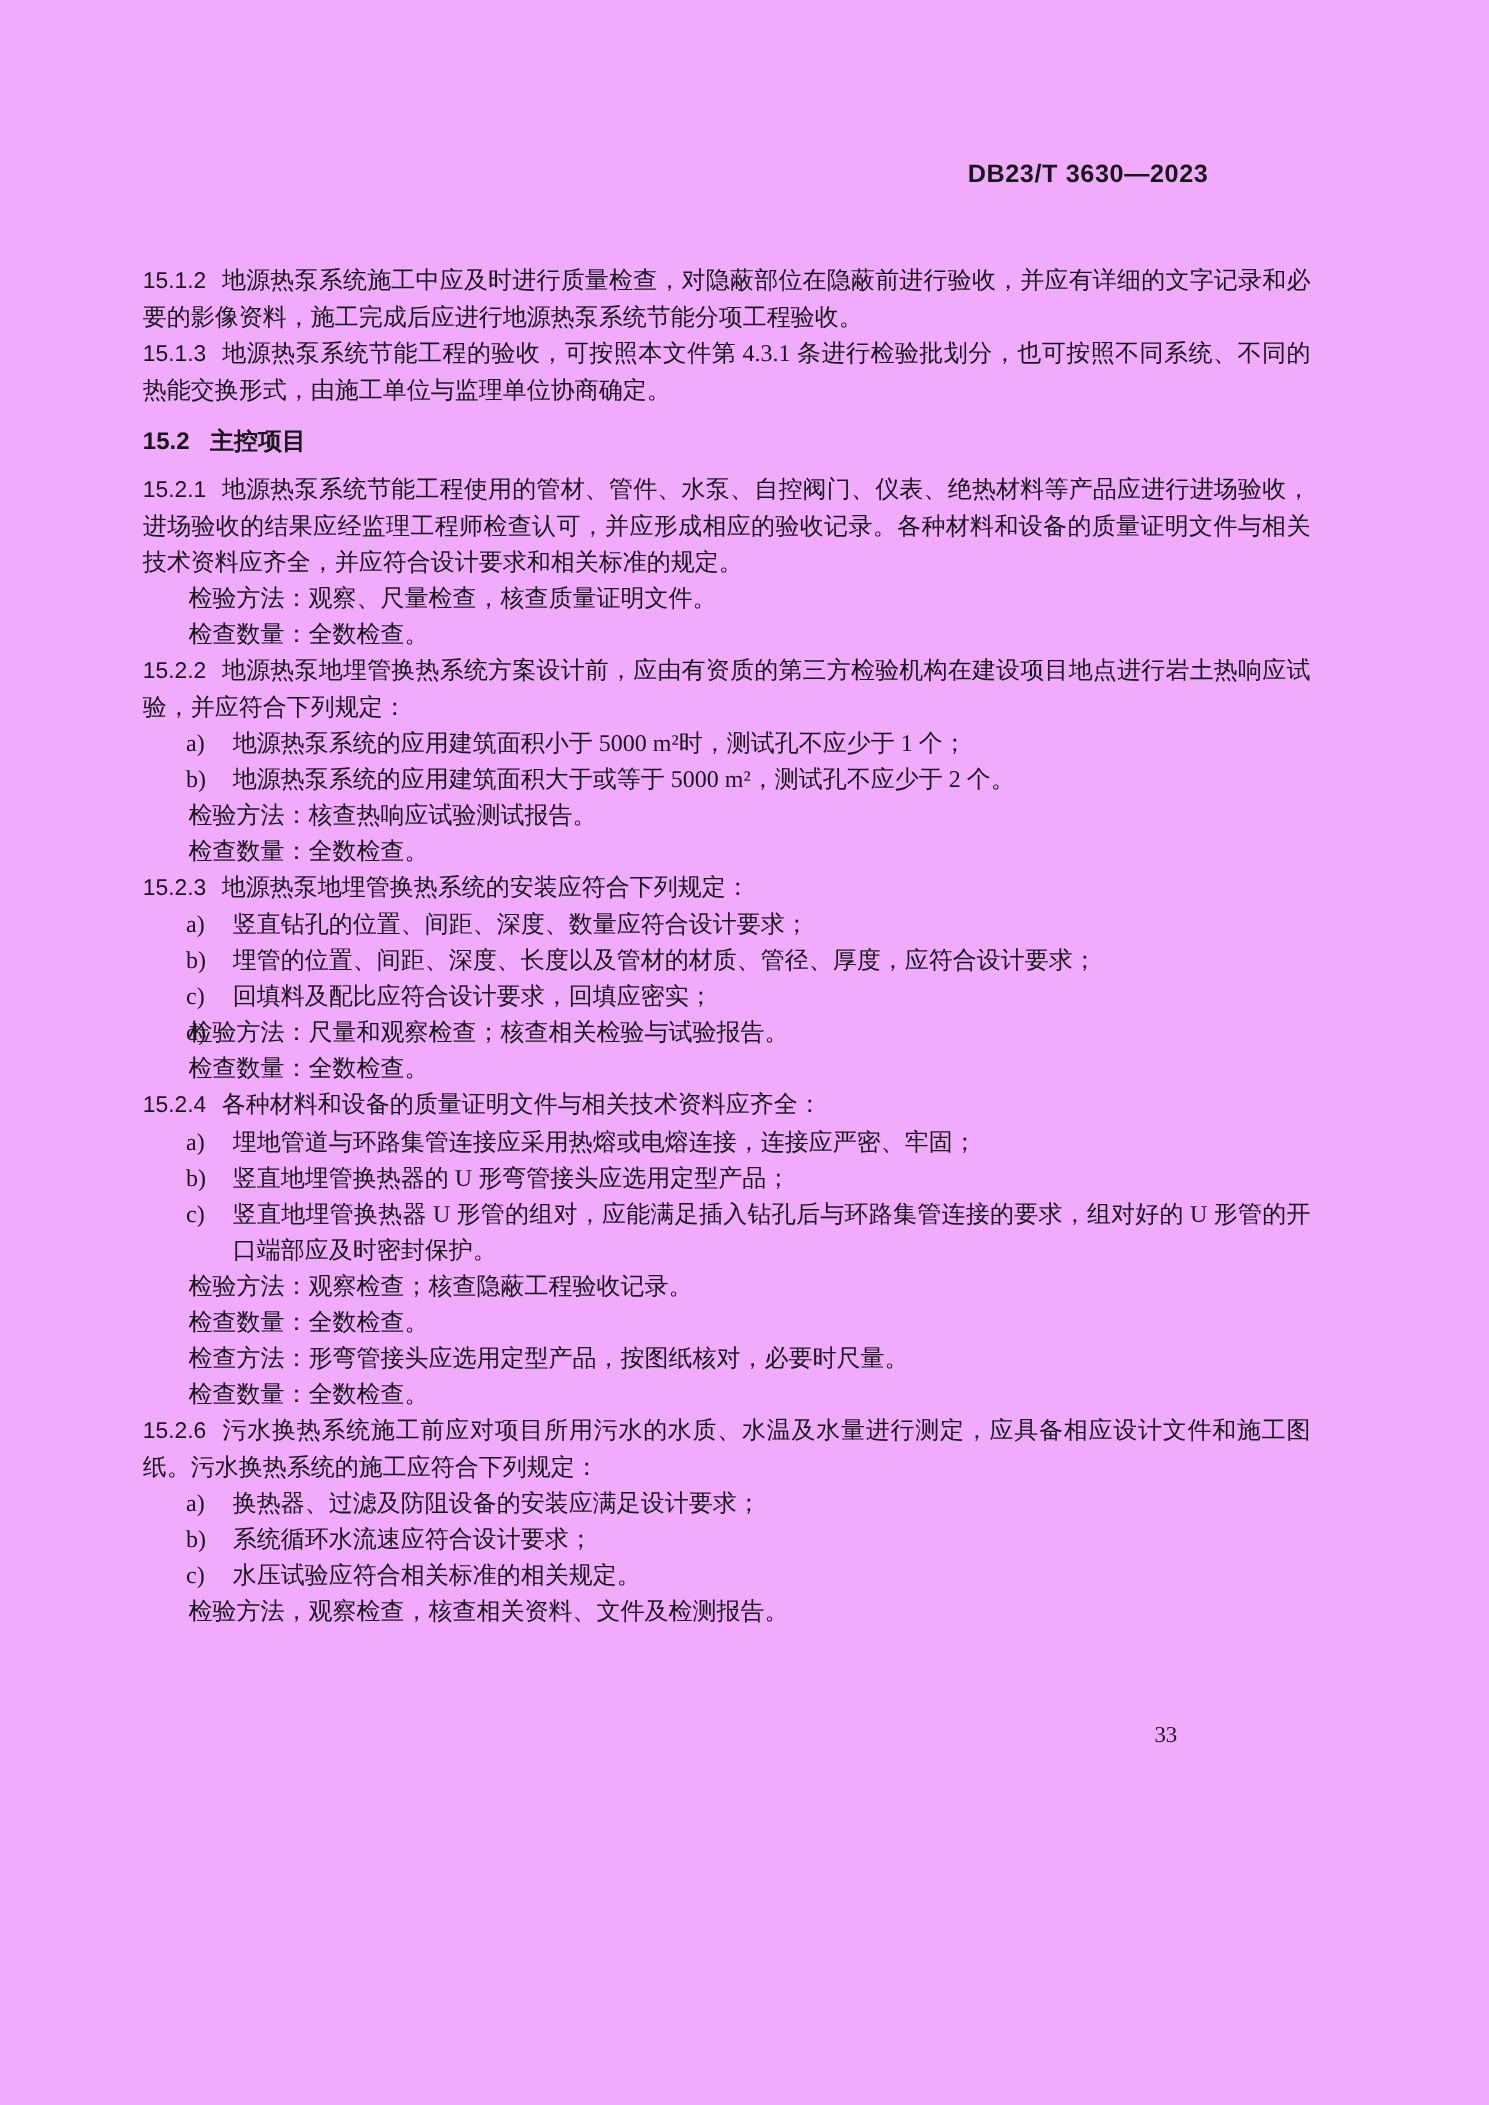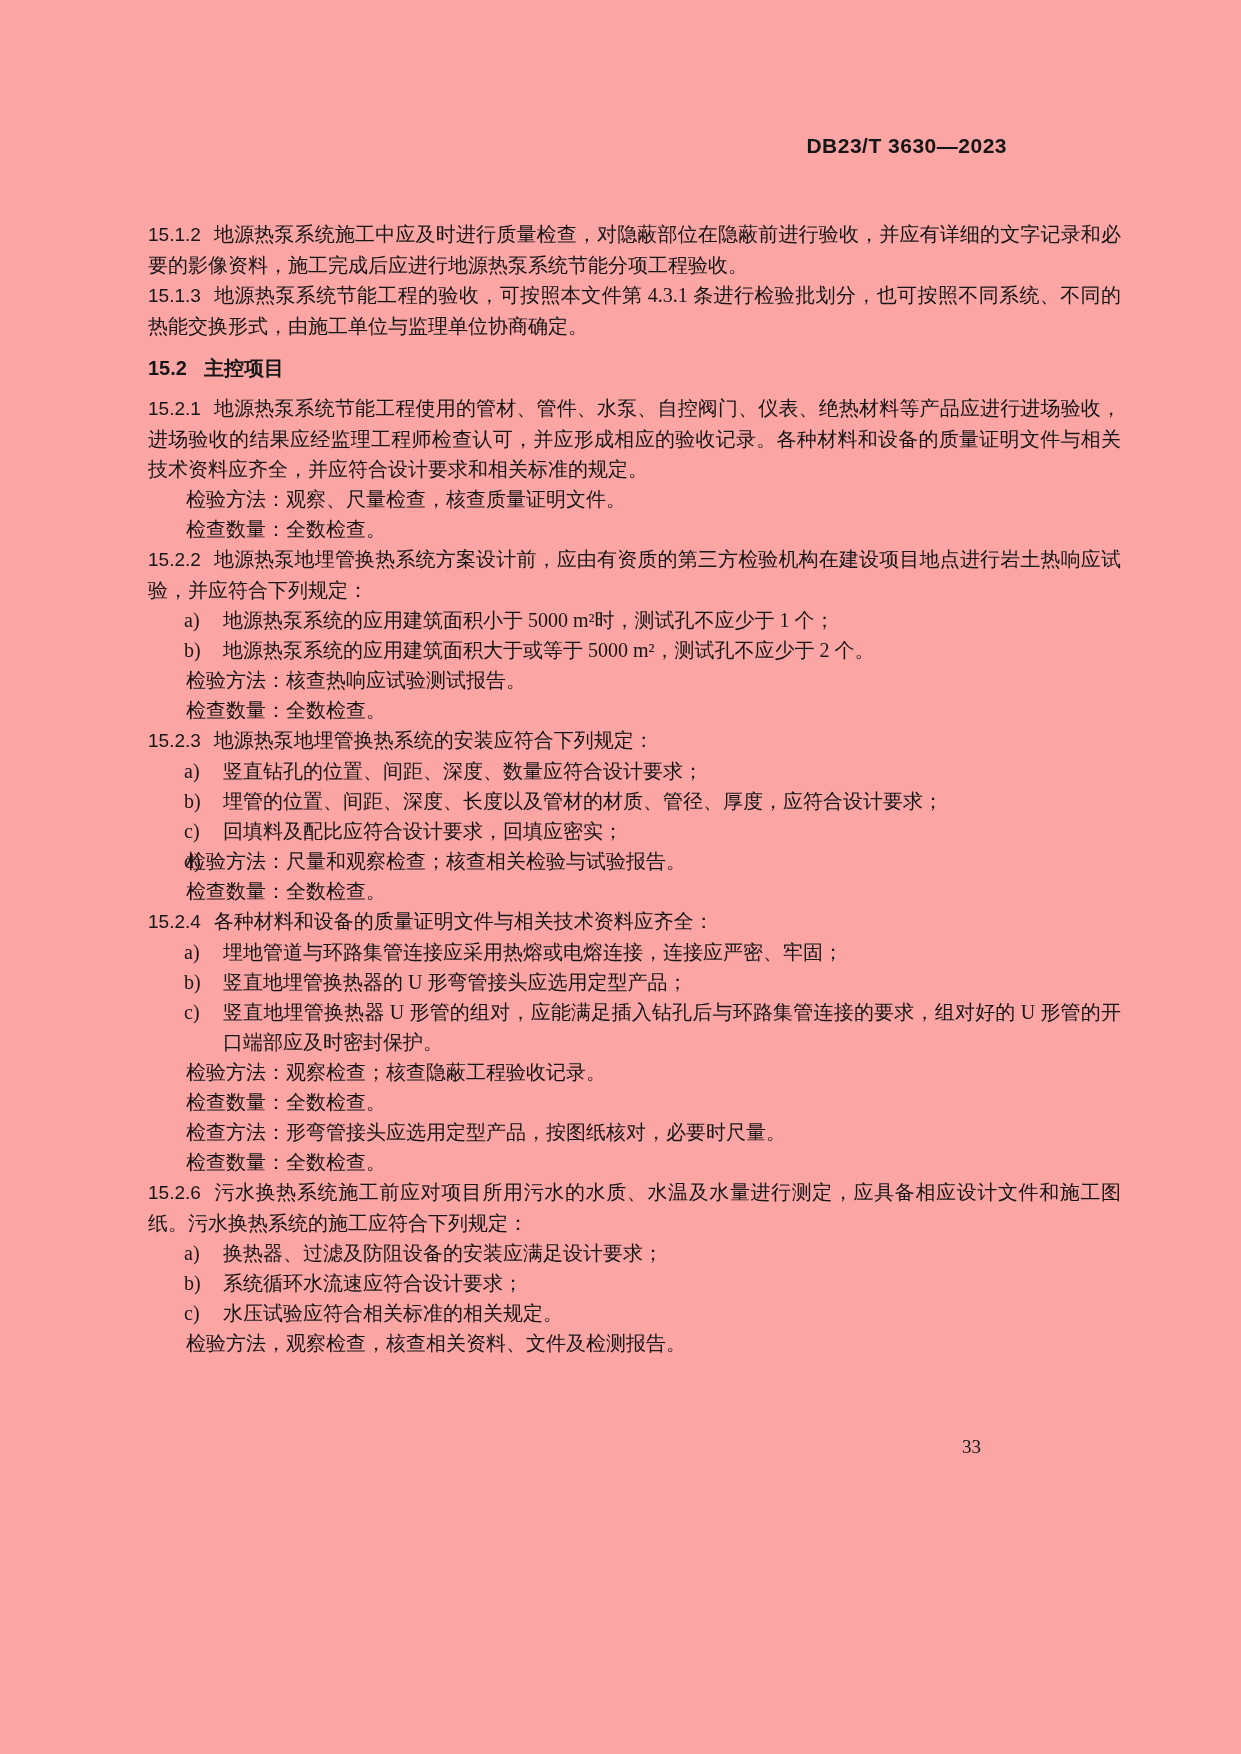--- a/index.html
+++ b/index.html
@@ -6,37 +6,37 @@
     margin: 0;
     padding: 0;
     background: #8e8e8e;
     font-family: "Liberation Serif", "DejaVu Serif", serif;
   }
   .page {
     position: relative;
     width: 1241px;
     height: 1754px;
     margin: 0 auto;
-    background: #fca5a5;
+    background: #f0abfc;
     color: #161616;
     overflow: hidden;
   }
   .doc-header {
     position: absolute;
     top: 134px;
     right: 234px;
     font-family: "Liberation Sans", "DejaVu Sans", sans-serif;
     font-weight: bold;
     font-size: 21px;
     letter-spacing: 0.5px;
     white-space: nowrap;
   }
   .doc-body {
     position: absolute;
-    left: 148px;
+    left: 119px;
     top: 219px;
     width: 973px;
     font-size: 20px;
     line-height: 30px;
     text-align: justify;
   }
   .doc-body p { margin: 0; }
 
   .clause .num {
     font-family: "Liberation Sans", "DejaVu Sans", sans-serif;

